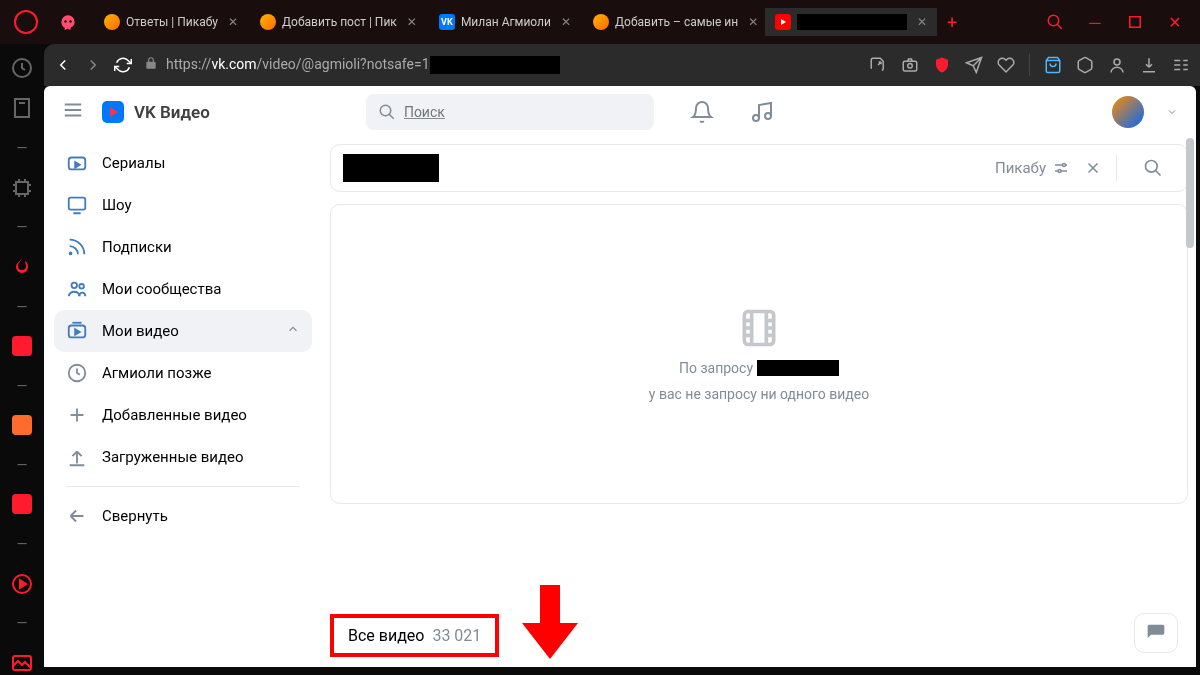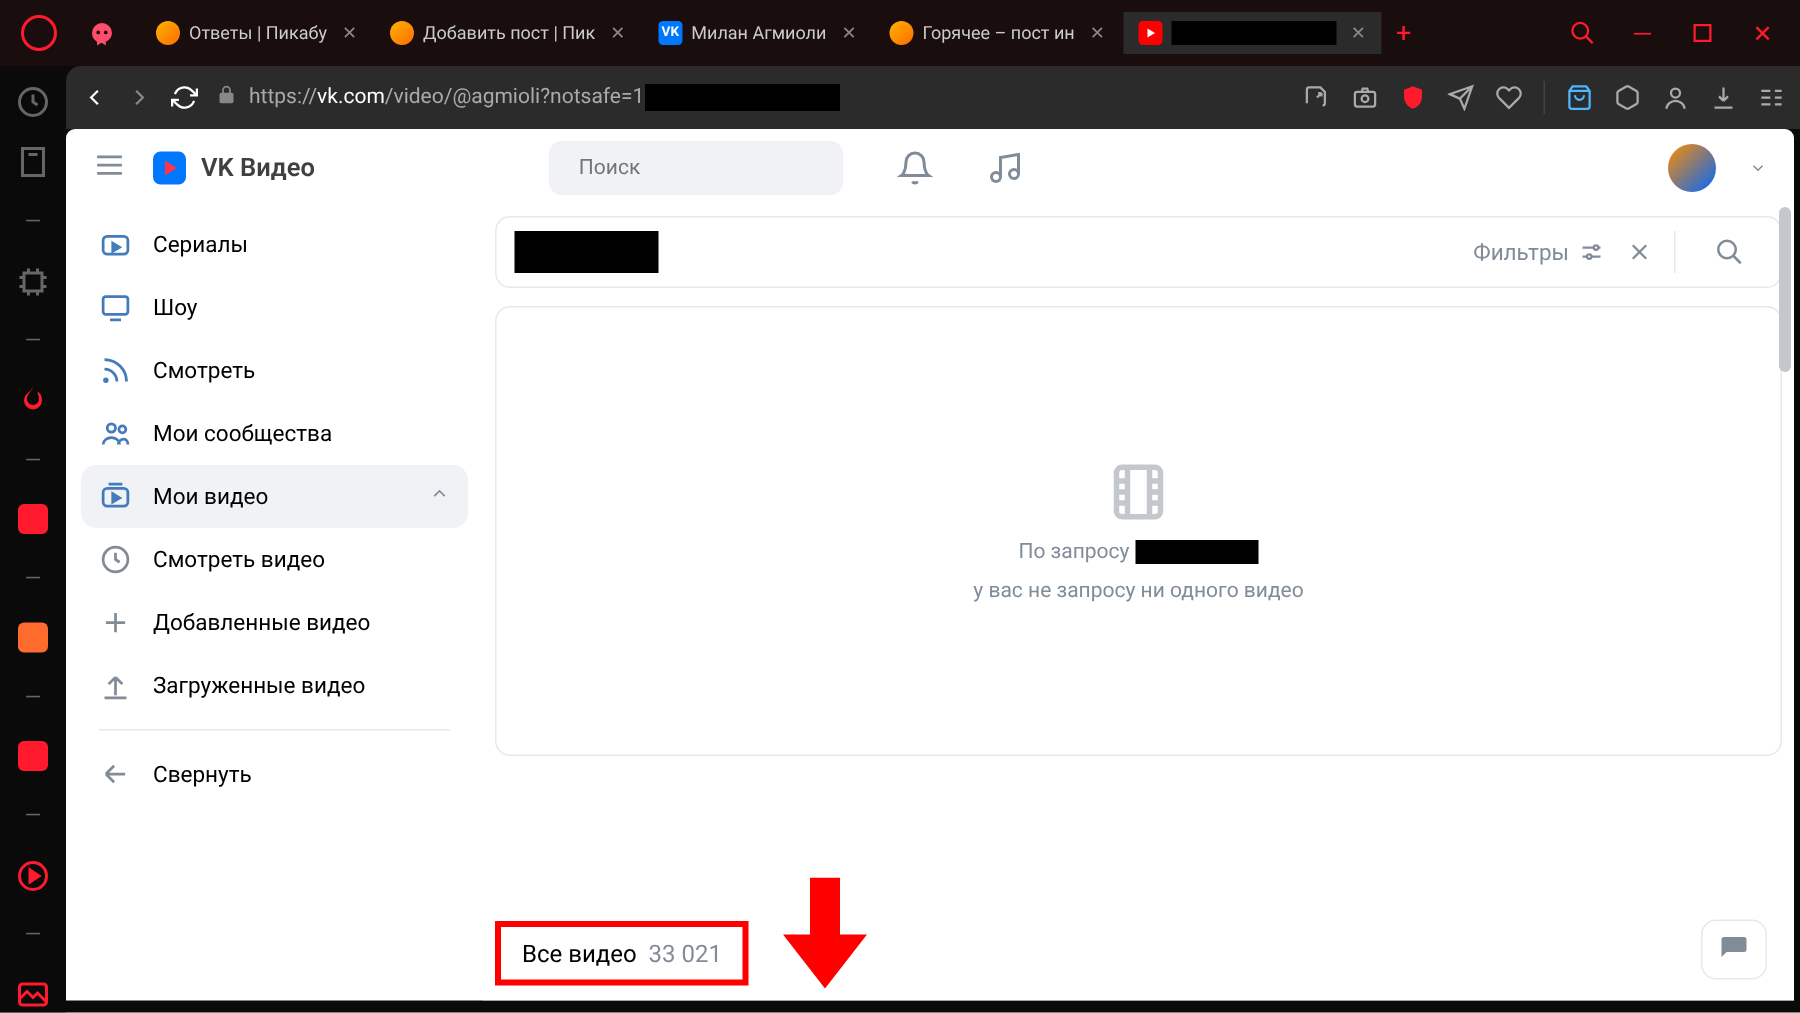--- a/index.html
+++ b/index.html
@@ -38,21 +38,21 @@
 .osb-item { width: 24px; height: 24px; color: #666; cursor: pointer; display: flex; align-items: center; justify-content: center; font-size: 14px; }
 .osb-red { color: #ff1b2d; }
 .osb-box { width: 20px; height: 20px; background: #ff1b2d; border-radius: 4px; }
 
 
 .vk-page { position: absolute; left: 44px; top: 86px; right: 4px; bottom: 8px; background: #fff; border-radius: 6px 6px 0 0; overflow: hidden; }
 .vk-header { height: 52px; display: flex; align-items: center; padding: 0 18px; gap: 16px; }
 .burger { width: 22px; cursor: pointer; color: #818c99; }
 .vk-logo { display: flex; align-items: center; gap: 8px; font-weight: 600; font-size: 17px; color: #404040; }
 .vk-logo-icon { width: 26px; height: 26px; background: #fff; border-radius: 6px; position: relative; display: flex; align-items: center; justify-content: center; }
-.search-bar { margin-left: 140px; width: 196px; height: 36px; background: #f0f2f5; border-radius: 8px; display: flex; align-items: center; padding: 0 12px; gap: 8px; color: #818c99; }
+.search-bar { margin-left: 140px; width: 288px; height: 36px; background: #f0f2f5; border-radius: 8px; display: flex; align-items: center; padding: 0 12px; gap: 8px; color: #818c99; text-decoration: underline; }
 .search-bar input { border: none; background: transparent; outline: none; font-size: 14px; flex: 1; color: #333; }
 .hdr-icon { width: 24px; height: 24px; color: #818c99; cursor: pointer; margin-left: 20px; }
 .avatar { width: 32px; height: 32px; border-radius: 50%; background: linear-gradient(135deg, #ff8c00, #0066ff); margin-left: auto; cursor: pointer; }
 .avatar-chev { color: #818c99; margin-left: 6px; }
 
 .vk-body { display: flex; height: calc(100% - 52px); }
 .vk-sidebar { width: 278px; padding: 4px 10px; }
 .sb-item { display: flex; align-items: center; gap: 14px; padding: 10px 12px; border-radius: 10px; color: #000; font-size: 15px; cursor: pointer; }
 .sb-item.active { background: #f0f2f5; }
 .sb-icon { width: 22px; height: 22px; color: #447bba; display: flex; align-items: center; justify-content: center; }
@@ -103,21 +103,21 @@
       <span>Добавить пост | Пик</span>
       <span class="tab-close">✕</span>
     </div>
     <div class="tab">
       <div class="tab-favicon" style="background:#07f;color:#fff;font-size:9px;font-weight:bold;display:flex;align-items:center;justify-content:center">VK</div>
       <span>Милан Агмиоли</span>
       <span class="tab-close">✕</span>
     </div>
     <div class="tab">
       <div class="tab-favicon" style="background:linear-gradient(135deg,#ffb300,#ff6b00);border-radius:50%"></div>
-      <span>Горячее – пост ин</span>
+      <span>Добавить – самые ин</span>
       <span class="tab-close">✕</span>
     </div>
     <div class="tab active" style="min-width:150px">
       <div class="tab-favicon" style="background:#f00;display:flex;align-items:center;justify-content:center">
           <div style="width:0;height:0;border-left:5px solid #fff;border-top:3px solid transparent;border-bottom:3px solid transparent;margin-left:1px"></div>
         </div>
       <span style="display:inline-block;width:110px;height:16px;background:#000"></span>
       <span class="tab-close">✕</span>
     </div>
     <div class="tab-new">+</div>
@@ -334,21 +334,21 @@
           </div>
         <span>Шоу</span>
       </div>
       <div class="sb-item">
         <div class="sb-icon">
             <svg viewBox="0 0 24 24" fill="none" stroke="currentColor" stroke-width="2">
               <path d="M4 11a9 9 0 019 9M4 4a16 16 0 0116 16"></path>
               <circle cx="5" cy="19" r="1" fill="currentColor"></circle>
             </svg>
           </div>
-        <span>Смотреть</span>
+        <span>Подписки</span>
       </div>
       <div class="sb-item">
         <div class="sb-icon">
             <svg viewBox="0 0 24 24" fill="none" stroke="currentColor" stroke-width="2">
               <circle cx="9" cy="8" r="3"></circle>
               <circle cx="17" cy="9" r="2.5"></circle>
               <path d="M3 20c0-3 3-5 6-5s6 2 6 5M14 20c0-2 2-4 4-4s3 2 3 4"></path>
             </svg>
           </div>
         <span>Мои сообщества</span>
@@ -366,21 +366,21 @@
               <path d="M18 15l-6-6-6 6"></path>
             </svg></div>
       </div>
       <div class="sb-item">
         <div class="sb-icon" style="color:#818c99">
             <svg viewBox="0 0 24 24" fill="none" stroke="currentColor" stroke-width="2">
               <circle cx="12" cy="12" r="9"></circle>
               <path d="M12 7v5l3 2"></path>
             </svg>
           </div>
-        <span>Смотреть видео</span>
+        <span>Агмиоли позже</span>
       </div>
       <div class="sb-item">
         <div class="sb-icon" style="color:#818c99">
             <svg viewBox="0 0 24 24" fill="none" stroke="currentColor" stroke-width="2">
               <path d="M12 5v14M5 12h14"></path>
             </svg>
           </div>
         <span>Добавленные видео</span>
       </div>
       <div class="sb-item">
@@ -400,21 +400,21 @@
           </div>
         <span>Свернуть</span>
       </div>
     </div>
 
     <div class="vk-main">
       <div class="filter-panel">
         <div class="filter-redact"></div>
         <div class="filter-right">
           <div class="filter-btn">
-            <span>Фильтры</span>
+            <span>Пикабу</span>
             <svg width="18" height="18" viewBox="0 0 24 24" fill="none" stroke="currentColor" stroke-width="2">
                 <path d="M4 8h10m4 0h2M4 16h4m4 0h8"></path>
                 <circle cx="16" cy="8" r="2"></circle>
                 <circle cx="10" cy="16" r="2"></circle>
               </svg>
           </div>
           <div class="filter-btn">
               <svg width="18" height="18" viewBox="0 0 24 24" fill="none" stroke="currentColor" stroke-width="2">
                 <path d="M18 6L6 18M6 6l12 12"></path>
               </svg>

